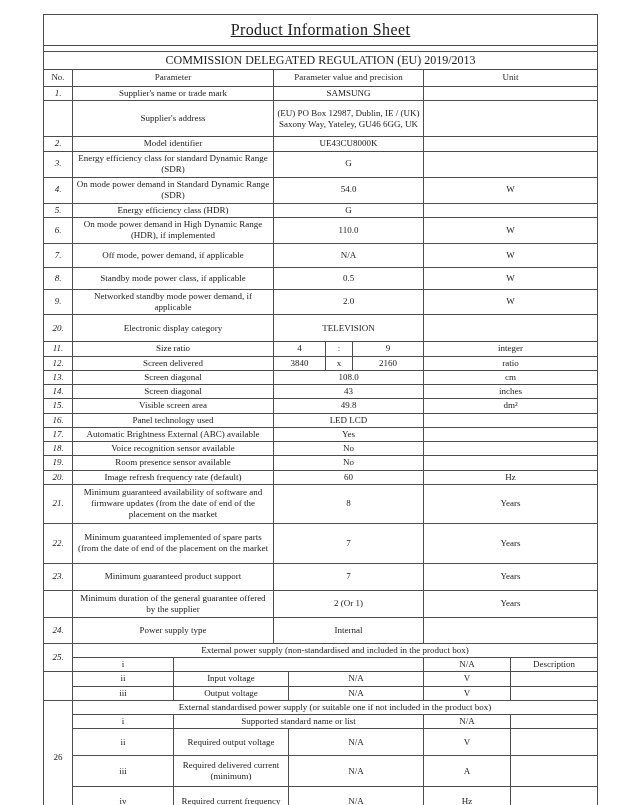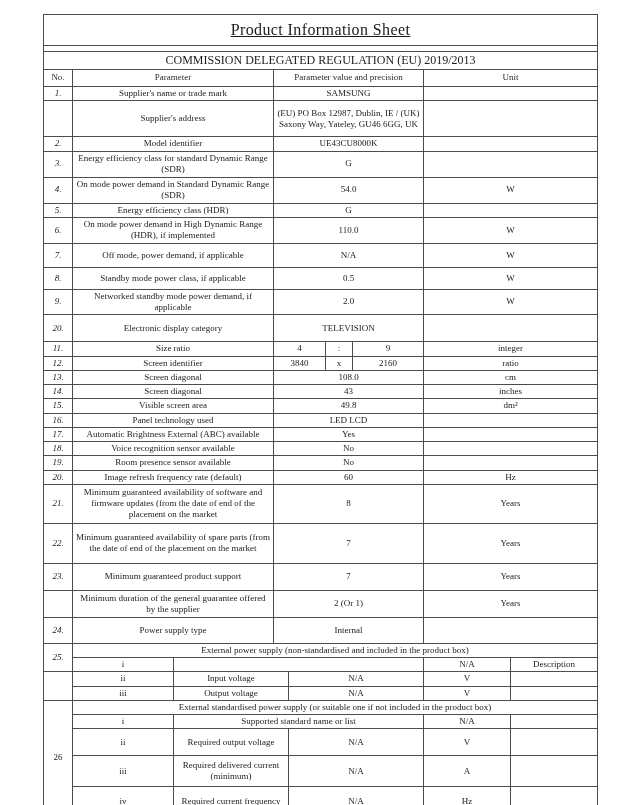--- a/index.html
+++ b/index.html
@@ -138,21 +138,21 @@
   <tr class="h13">
     <td class="no">11.</td>
     <td colspan="2">Size ratio</td>
     <td colspan="2">4</td>
     <td>:</td>
     <td>9</td>
     <td colspan="2">integer</td>
   </tr>
   <tr class="h13">
     <td class="no">12.</td>
-    <td colspan="2">Screen identifier</td>
+    <td colspan="2">Screen delivered</td>
     <td colspan="2">3840</td>
     <td>x</td>
     <td>2160</td>
     <td colspan="2">ratio</td>
   </tr>
 
   <tr class="h13">
     <td class="no">13.</td>
     <td colspan="2">Screen diagonal</td>
     <td colspan="4">108.0</td>
@@ -201,21 +201,21 @@
     <td colspan="2">Hz</td>
   </tr>
   <tr class="h39">
     <td class="no">21.</td>
     <td colspan="2">Minimum guaranteed availability of software and firmware updates (from the date of end of the placement on the market</td>
     <td colspan="4">8</td>
     <td colspan="2">Years</td>
   </tr>
   <tr class="h40">
     <td class="no">22.</td>
-    <td colspan="2">Minimum guaranteed availability of spare parts (from the date of end of the placement on the market</td>
+    <td colspan="2">Minimum guaranteed implemented of spare parts (from the date of end of the placement on the market</td>
     <td colspan="4">7</td>
     <td colspan="2">Years</td>
   </tr>
   <tr class="h27">
     <td class="no">23.</td>
     <td colspan="2">Minimum guaranteed product support</td>
     <td colspan="4">7</td>
     <td colspan="2">Years</td>
   </tr>
   <tr class="h27">

